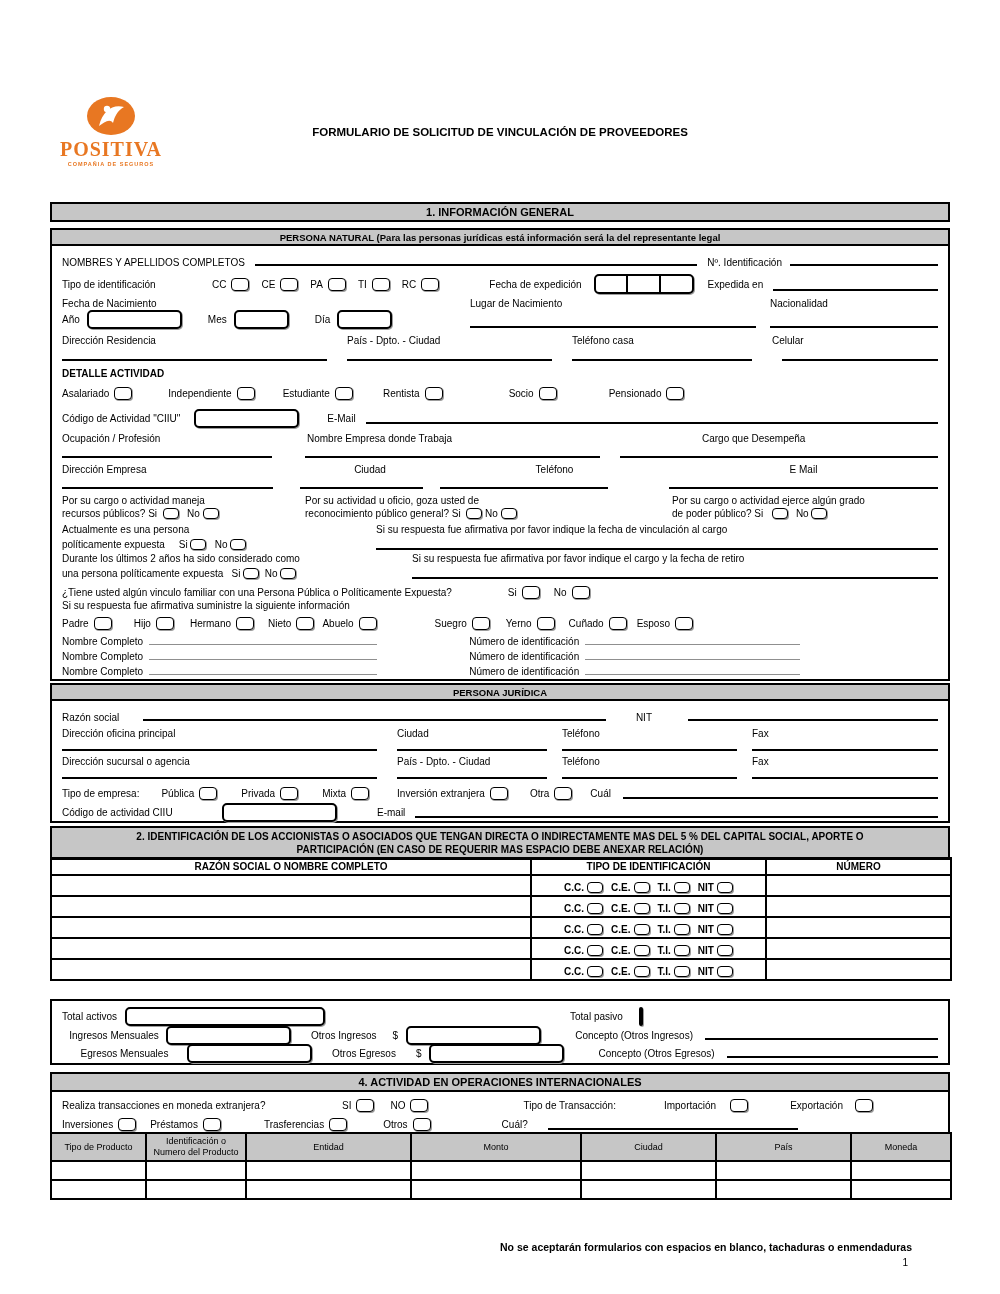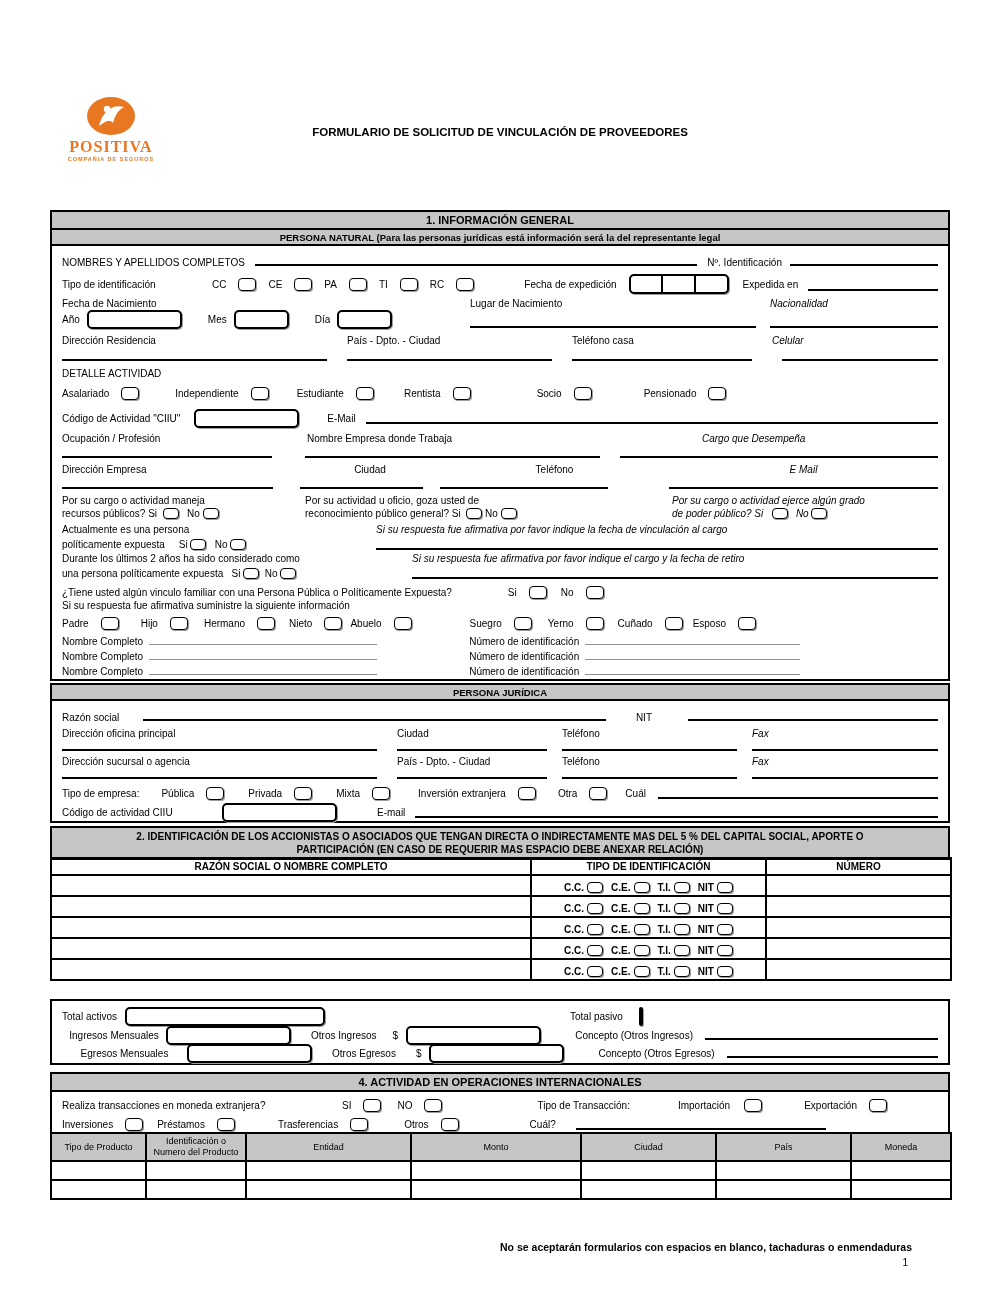--- a/index.html
+++ b/index.html
@@ -4,29 +4,29 @@
 <style>
   * { margin:0; padding:0; box-sizing:border-box; }
   html,body { background:#fff; }
   .page { position:relative; width:1000px; height:1294px; background:#fff;
           font-family:"Liberation Sans", sans-serif; color:#000; overflow:hidden; }
   .content { position:absolute; left:50px; top:0; width:900px; height:100%; }
   .abs { position:absolute; }
 
   
   .logo { position:absolute; left:55px; top:96px; width:112px; text-align:center; }
-  .brand { font-family:"Liberation Serif", serif; font-weight:bold; font-size:16px;
+  .brand { font-family:"Liberation Serif", serif; font-weight:bold; font-size:20px;
            letter-spacing:1px; color:#e87722; margin-top:-2px; }
   .tagline { font-size:5.5px; letter-spacing:1px; color:#e87722; font-weight:bold; }
   .title { position:absolute; left:0; top:126px; width:1000px; text-align:center;
            font-weight:bold; font-size:11.5px; }
 
   
   .lbl { font-size:10px; white-space:nowrap; }
-  .b { font-weight:normal; }
+  .b { font-weight:bold; }
   .cline { font-size:10px; line-height:13px; white-space:nowrap; }
 
   
   .bar { left:0; width:900px; background:#c6c6c6; border:2px solid #000;
          text-align:center; font-weight:bold; }
   .bar1 { font-size:11px; line-height:14px; padding:1px 0; }
   .bar2 { font-size:9.5px; line-height:11px; padding:1.5px 0; }
   .s2bar { font-size:10px; line-height:13px; padding:2px 0; white-space:pre-line; }
   .box { left:0; width:900px; border:2px solid #000; background:#fff; }
   .topbox { left:0; top:152px; width:900px; height:54px; border:2.5px solid #000; }
@@ -39,29 +39,29 @@
   .ft-cells { display:flex; height:16px; }
   .ft-cell { border-right:2px solid #000; }
   .ft-cell:last-child { border-right:none; }
   .fc1 { width:70px; } .fc2 { width:48px; } .fc3 { flex:1; }
   .ft-labels { display:flex; font-size:8px; line-height:9px; }
   .ft-labels span { text-align:center; }
 
   
   .row { display:flex; align-items:center; }
   .rowb { display:flex; align-items:flex-end; }
-  .grow { flex:1;font-style:italic; }
+  .grow { flex:1; }
 
   
   .ul { height:2px; background:#000; }
   .gl { height:1px; background:#8f8f8f; }
   .cb { width:18px; height:13px; border:1.5px solid #000; border-radius:4px;
         background:#fff; box-shadow:1px 1px 0 #9c9c9c; flex:none; display:inline-block; }
   .cbs { width:16px; height:11px; vertical-align:-2px; }
-  .cbi { display:inline-flex; align-items:center; gap:12px; }
+  .cbi { display:inline-flex; align-items:center; gap:5px; }
   .ibox { height:19px; border:2px solid #000; border-radius:5px; background:#fff;
           box-shadow:1px 1px 0 #9c9c9c; flex:none; }
   .fexp { display:flex; width:100px; height:20px; border:2px solid #000;
           border-radius:5px; background:#fff; box-shadow:1px 1px 0 #9c9c9c; flex:none; }
   .fexp span { flex:1; border-right:2px solid #000; }
   .fexp span:last-child { border-right:none; }
 
   .pnbox { padding:8px 10px 4px; }
   .pjbox { padding:4px 10px 4px; }
   .s3box { padding:6px 10px;text-align:center; }
@@ -99,21 +99,21 @@
       <circle cx="21" cy="13" r="3.2" fill="#fff"></circle>
     </svg>
     <div class="brand">POSITIVA</div>
     <div class="tagline">COMPAÑIA DE SEGUROS</div>
   </div>
   <div class="title">FORMULARIO DE SOLICITUD DE VINCULACIÓN DE PROVEEDORES</div>
 
   <div class="content">
 
 
-    <div class="abs bar bar1" style="top:210px">1. INFORMACIÓN GENERAL</div>
+    <div class="abs bar bar1" style="top:202px">1. INFORMACIÓN GENERAL</div>
     <div class="abs bar bar2" style="top:228px">PERSONA NATURAL (Para las personas jurídicas está información será la del representante legal</div>
 
     <div class="abs box pnbox" style="top:244px;height:437px">
 
       <div class="rowb" style="height:14px">
         <span class="lbl">NOMBRES Y APELLIDOS COMPLETOS</span>
         <span class="ul grow" style="margin:0 10px 2px 10px"></span>
         <span class="lbl">Nº. Identificación</span>
         <span class="ul" style="width:148px;margin:0 0 2px 8px"></span>
       </div>

